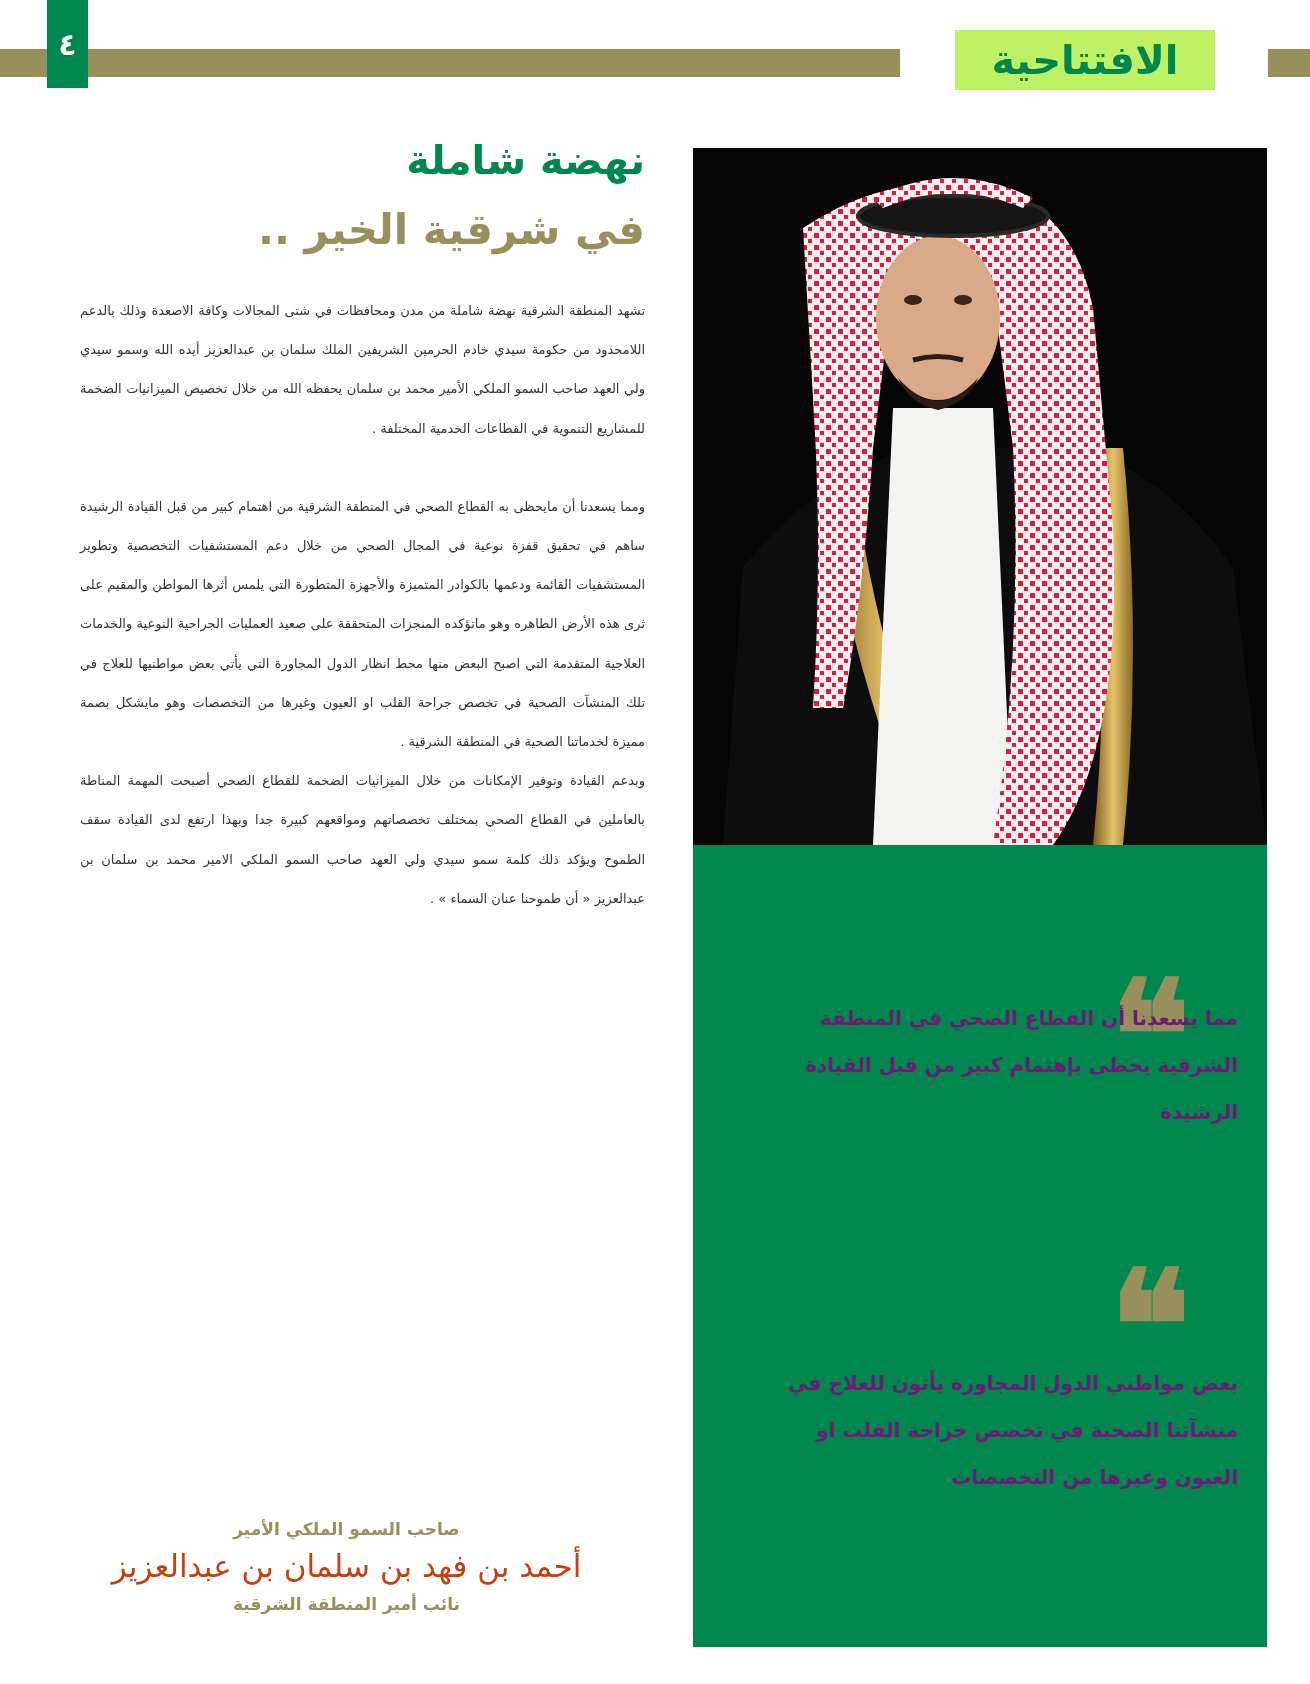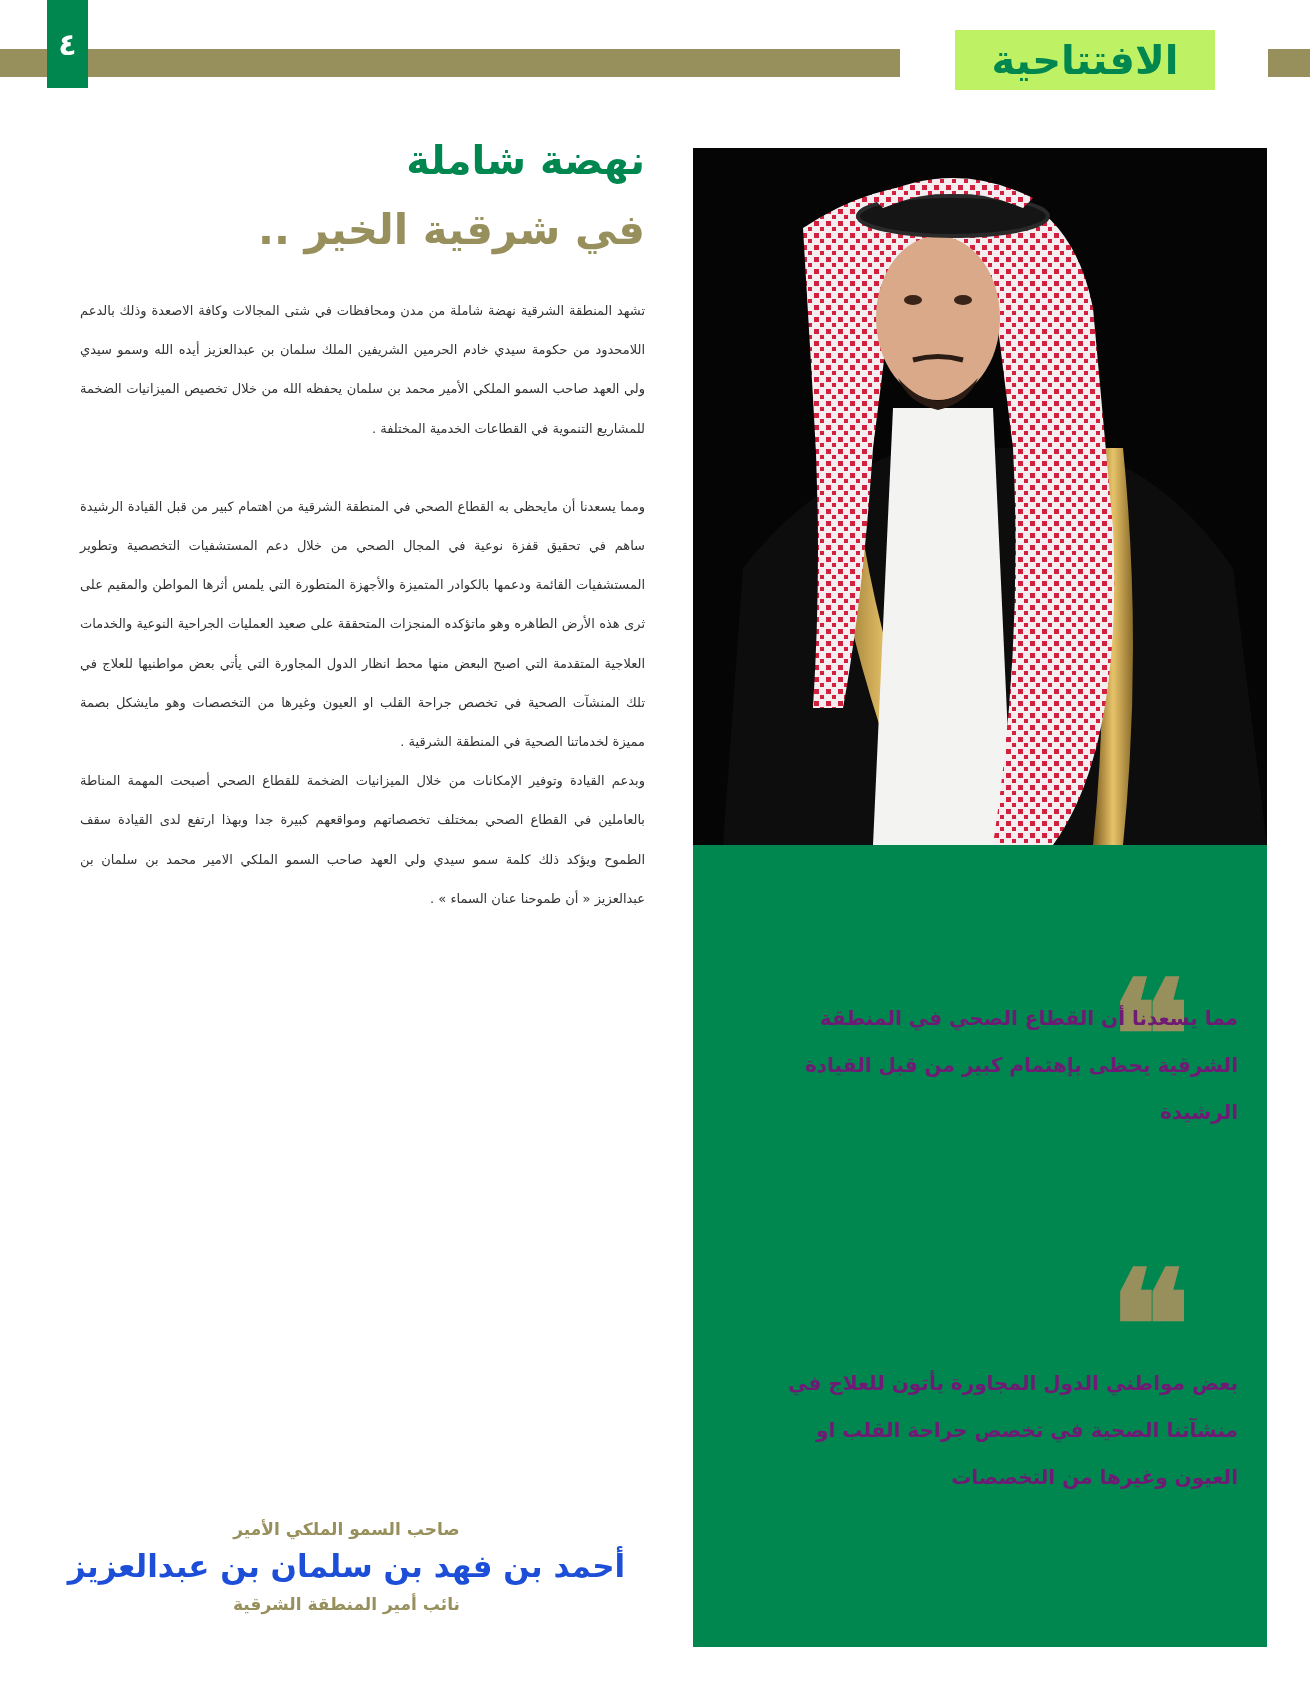--- a/index.html
+++ b/index.html
@@ -10,21 +10,21 @@
   .page-num-box{position:absolute;left:47px;top:0;width:41px;height:88px;background:#00874f;display:flex;align-items:center;justify-content:center;color:#fff;font-weight:bold;font-size:30px;}
   .section-title{position:absolute;left:955px;top:30px;width:260px;height:60px;direction:rtl;text-align:center;color:#00874f;font-weight:bold;font-size:40px;line-height:60px;background:#bef264;}
   .headline{position:absolute;right:665px;direction:rtl;text-align:right;font-weight:bold;white-space:nowrap;}
   .headline-1{top:130px;font-size:40px;color:#00874f;line-height:60px;}
   .headline-2{top:198px;font-size:42px;color:#978f5c;line-height:64px;}
   .body-text{position:absolute;left:80px;width:565px;top:291px;direction:rtl;text-align:justify;text-align-last:right;color:#333333;font-size:13px;line-height:39.2px;}
   .body-text p{margin:0;}
   .body-text .gap{height:39px;}
   .signature{position:absolute;left:64px;width:565px;top:1515px;direction:rtl;text-align:center;}
   .sig-title{color:#978f5c;font-weight:bold;font-size:17px;line-height:28px;}
-  .sig-name{color:#1d4ed8;font-weight:bold;font-size:31px;line-height:46px;}
+  .sig-name{color:#c2410c;font-weight:normal;font-size:31px;line-height:46px;}
   .sig-role{color:#978f5c;font-weight:bold;font-size:17px;line-height:30px;}
   .photo{position:absolute;left:693px;top:148px;width:574px;height:697px;background:#050505;overflow:hidden;}
   .panel{position:absolute;left:693px;top:845px;width:574px;height:802px;background:#00874f;}
   .quote{position:absolute;right:72px;direction:rtl;color:#701a75;font-weight:bold;font-size:20px;line-height:47px;width:470px;}
   .quote-1{top:995px;}
   .quote-2{top:1360px;}
   .quote-mark{position:absolute;color:#978f5c;font-family:"DejaVu Serif",serif;font-weight:bold;font-size:150px;line-height:1;width:100px;height:90px;text-align:center;}
   .quote-mark-1{left:1100px;top:960px;}
   .quote-mark-2{left:1100px;top:1250px;}
 </style>

